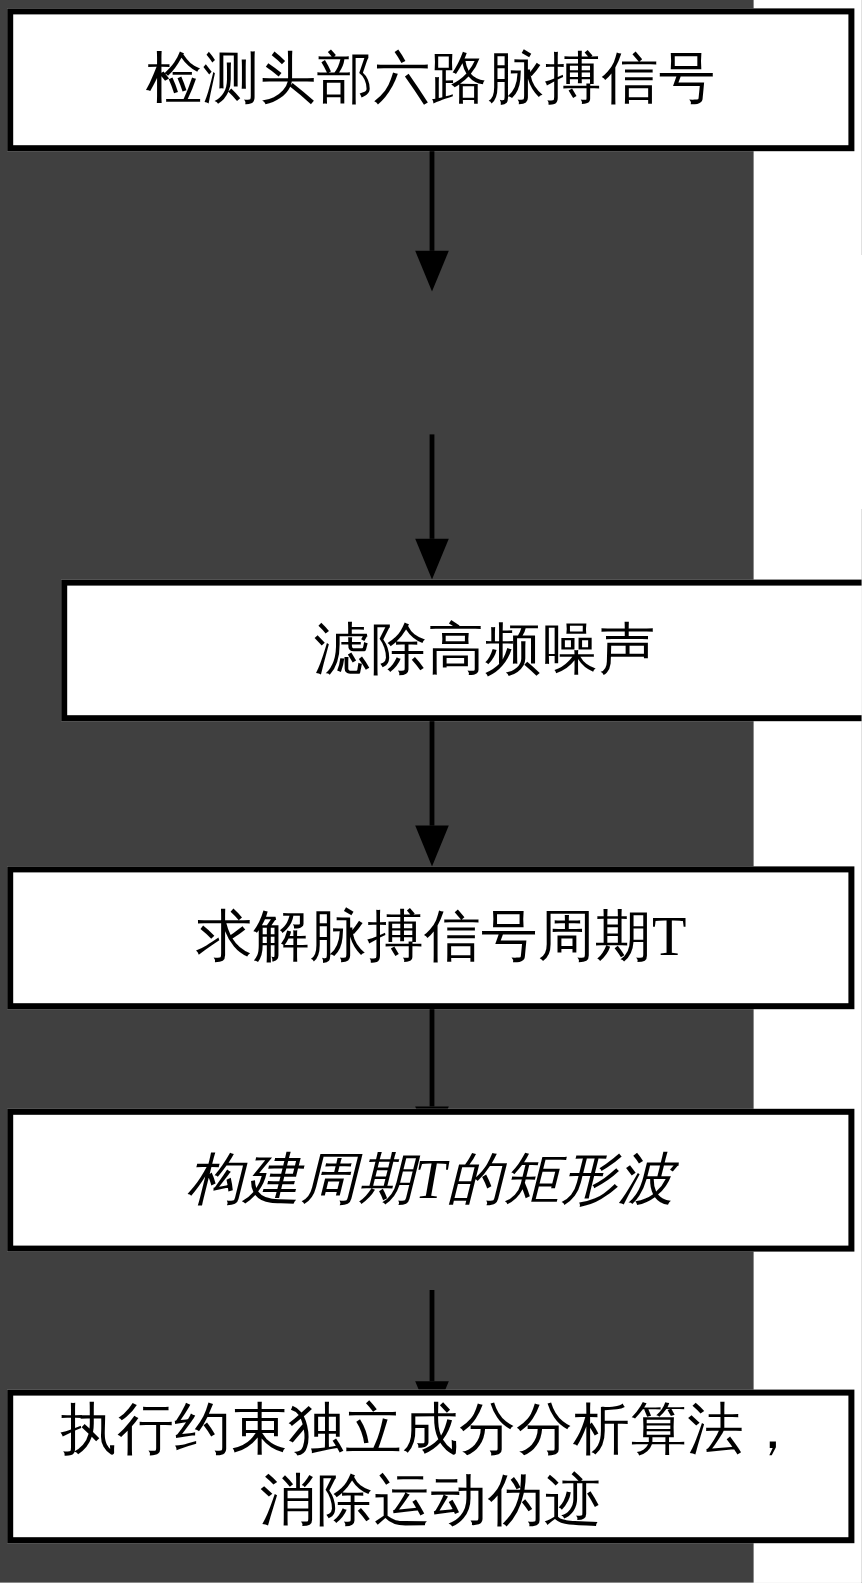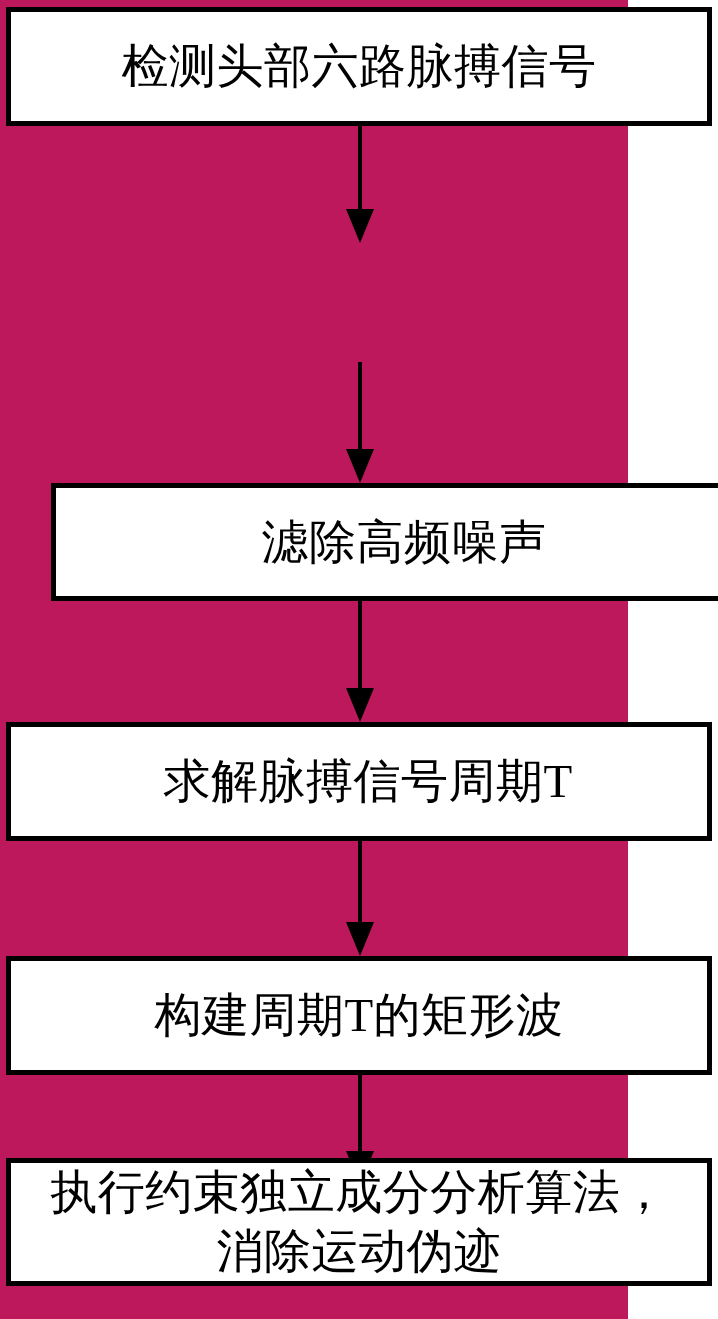--- a/index.html
+++ b/index.html
@@ -11,21 +11,21 @@
     width: 718px;
     height: 1319px;
     overflow: hidden;
     font-family: "Liberation Serif", "DejaVu Serif", serif;
   }
 
   #flowchart {
     position: relative;
     width: 628px;
     height: 1319px;
-    background: #be185d;
+    background: #404040;
   }
 
   
   .node {
     position: absolute;
     left: 6px;
     width: 706px;              
     box-sizing: border-box;
     border: 5px solid #000000;
     background: #ffffff;
@@ -40,21 +40,21 @@
     color: #000000;
     letter-spacing: 0.5px;
     white-space: pre-line;
     font-family: "Liberation Serif", "DejaVu Serif", serif;
   }
 
   .node-1 { top: 7px;    height: 119px; }
   .node-2 { top: 243px;  height: 119px; }
   .node-3 { top: 483px;  height: 118px; margin-left: 45px; }
   .node-4 { top: 722px;  height: 119px; padding-left: 18px; }
-  .node-5 { top: 956px;  height: 119px; }
+  .node-5 { top: 924px;  height: 119px; font-style: italic; }
   .node-6 { top: 1158px; height: 128px; }
   .node-6 .node-label { line-height: 1.26; }
 
   
   .arrow {
     position: absolute;
     left: 346px;                
     width: 28px;
     display: block;
   }

